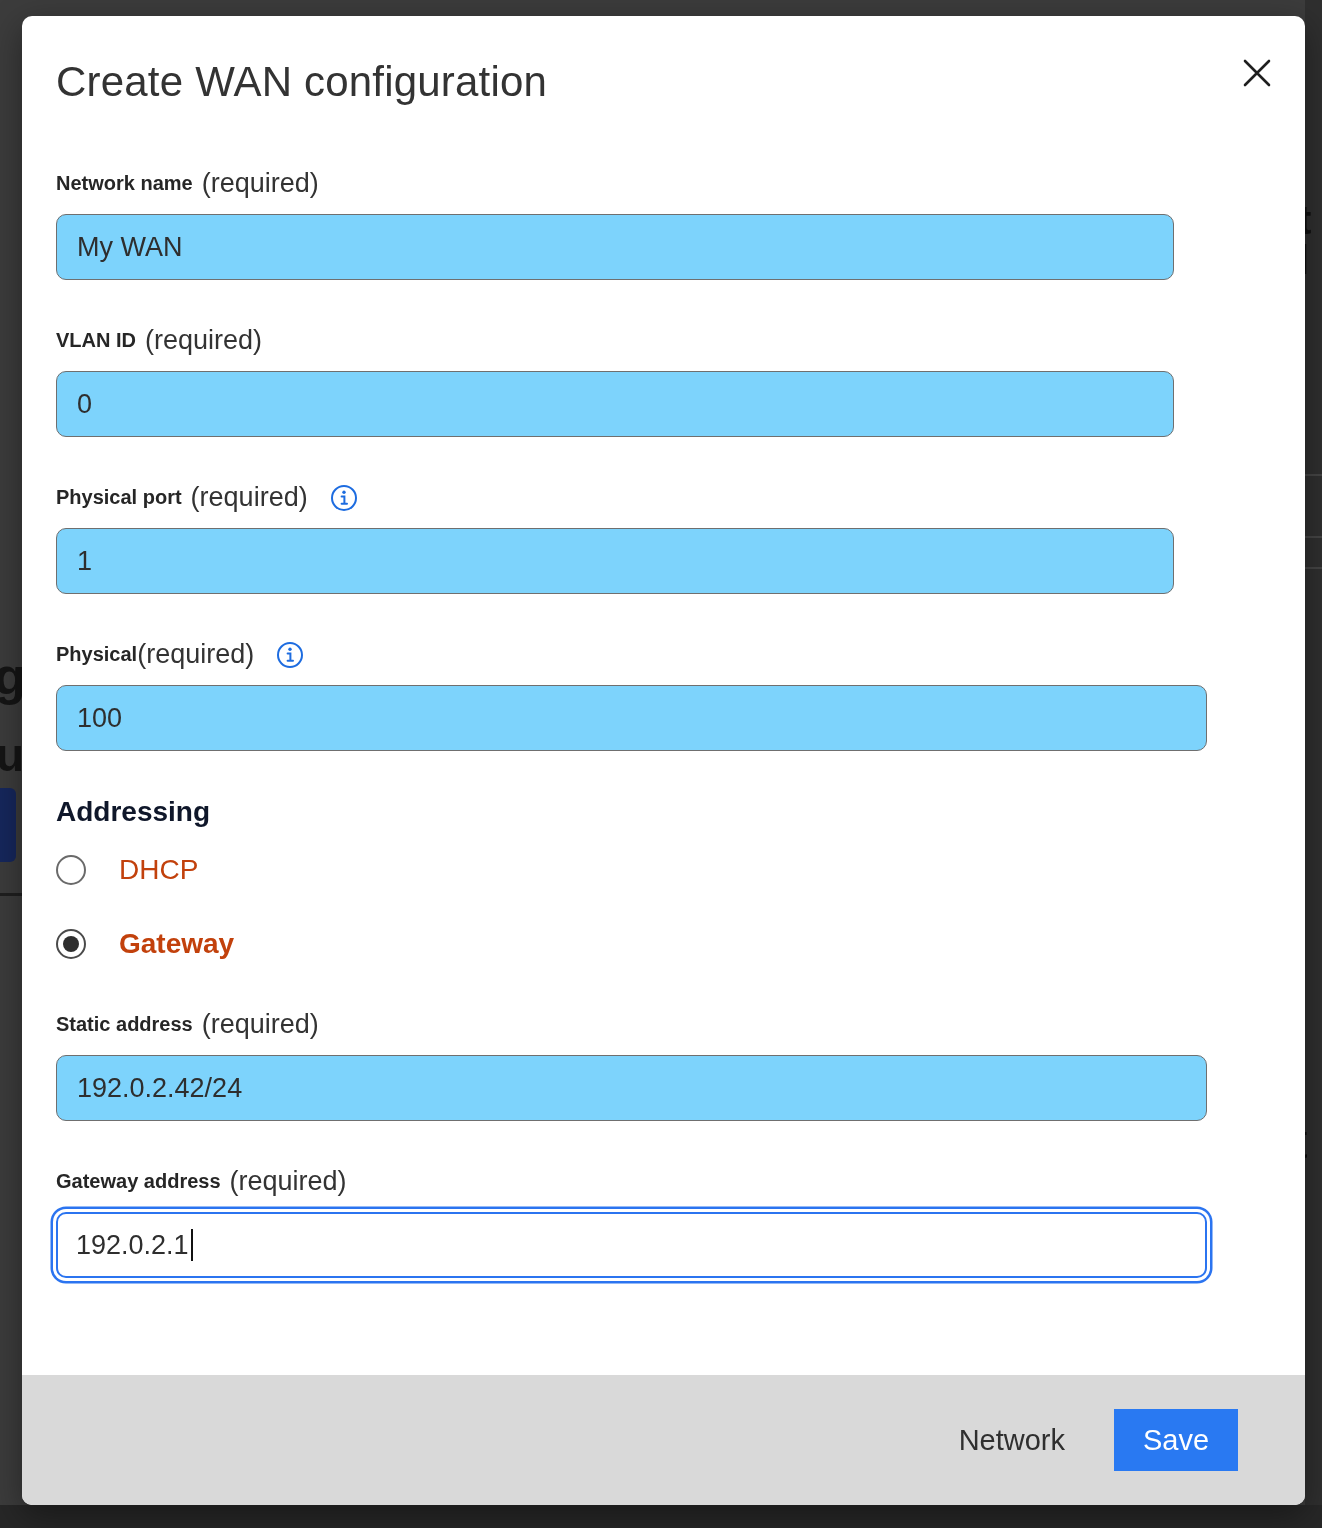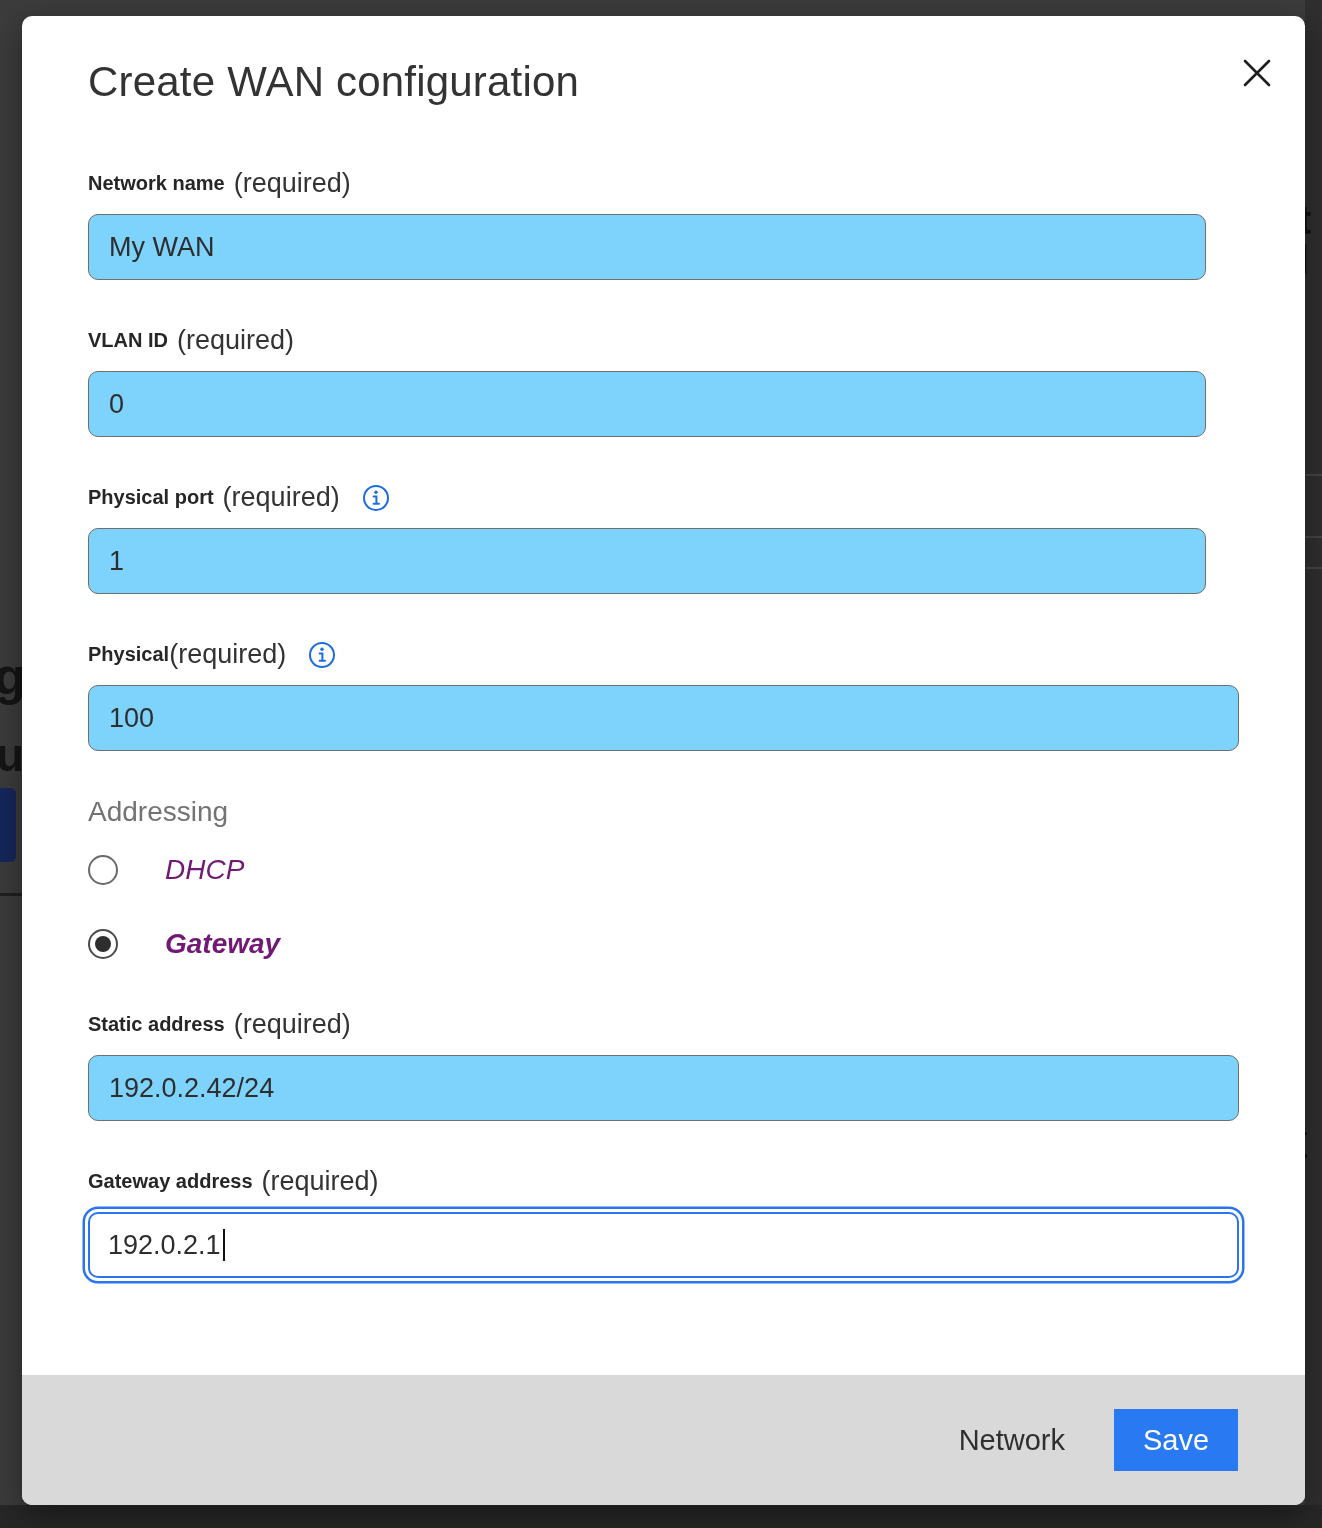--- a/index.html
+++ b/index.html
@@ -19,21 +19,21 @@
   .hint-tl { left:1298px; top:200px; font-size:40px; color:#0f0f0f; }
   .hint-t2 { left:1294px; top:1118px; font-size:48px; color:#0d0d0d; font-weight:normal; }
   .overlay-bottom { position:absolute; left:0; top:1505px; width:100%; height:23px; background:#272727; }
 
   
   .modal {
     position:absolute; left:22px; top:16px; width:1283px; height:1489px;
     background:#ffffff; border-radius:10px; box-shadow:0 10px 34px rgba(0,0,0,.4);
     display:flex; flex-direction:column;
   }
-  .dialog-body { flex:1; padding:42px 66px 0 66px; position:relative; }
+  .dialog-body { flex:1; padding:42px 66px 0 34px; position:relative; }
   .dialog-title { font-size:42px; font-weight:normal; color:#333333; letter-spacing:.2px; margin-bottom:62px; }
   .close-btn { position:absolute; top:36px; right:26px; width:44px; height:44px; background:none; border:none; cursor:pointer; display:flex; align-items:center; justify-content:center; }
 
   .field { margin-bottom:45px; }
   .field-label { display:flex; align-items:center; margin-bottom:15px; }
   .lbl { font-size:20px; font-weight:bold; color:#262626; }
   .req { font-size:27px; font-weight:normal; color:#333333; margin-left:9px; }
   .no-gap .req { margin-left:0; }
   .info-ico { margin-left:22px; display:inline-flex; }
   .txt-input {
@@ -42,27 +42,27 @@
     padding:0 20px; outline:none;
   }
   .wide { width:1151px; }
   .mock-input {
     width:1151px; height:66px; border:2.5px solid #2b74f0; border-radius:10px;
     box-shadow:0 0 0 3px #ffffff, 0 0 0 5.5px #2b74f0;
     display:flex; align-items:center; padding:0 18px; font-size:27px; color:#2e2e2e; background:#fff;
   }
   .caret { display:inline-block; width:2.5px; height:32px; background:#111; margin-left:2px; }
 
-  .addr-heading { font-size:28px; font-weight:normal; color:#737373; margin-bottom:27px; }
+  .addr-heading { font-size:28px; font-weight:bold; color:#0f172a; margin-bottom:27px; }
   .radio-row { display:flex; align-items:center; height:30px; margin-bottom:44px; cursor:pointer; }
   .radio-row.last { margin-bottom:50px; }
   .radio { width:30px; height:30px; border:2px solid #6a6a6a; border-radius:50%; position:relative; flex:0 0 auto; background:#fff; }
   .radio.selected { border-color:#4a4a4a; }
   .radio.selected::after { content:""; position:absolute; left:50%; top:50%; width:16px; height:16px; margin:-8px 0 0 -8px; background:#2e2e2e; border-radius:50%; }
-  .radio-label { font-size:28px; color:#701a75; margin-left:47px;font-style:italic; }
+  .radio-label { font-size:28px; color:#c2410c; margin-left:33px; }
   .radio-label.bold { font-weight:bold; }
 
   .dialog-footer {
     height:130px; background:#d9d9d9; border-radius:0 0 10px 10px;
     display:flex; align-items:center; justify-content:flex-end; padding:0 67px; gap:49px;
   }
   .cancel-btn { background:none; border:none; font-family:"Liberation Sans",sans-serif; font-size:29px; color:#2f2f2f; cursor:pointer; }
   .save-btn {
     width:124px; height:62px; background:#2979f2; border:none; border-radius:0;
     font-family:"Liberation Sans",sans-serif; font-size:29px; color:#ffffff; cursor:pointer;

